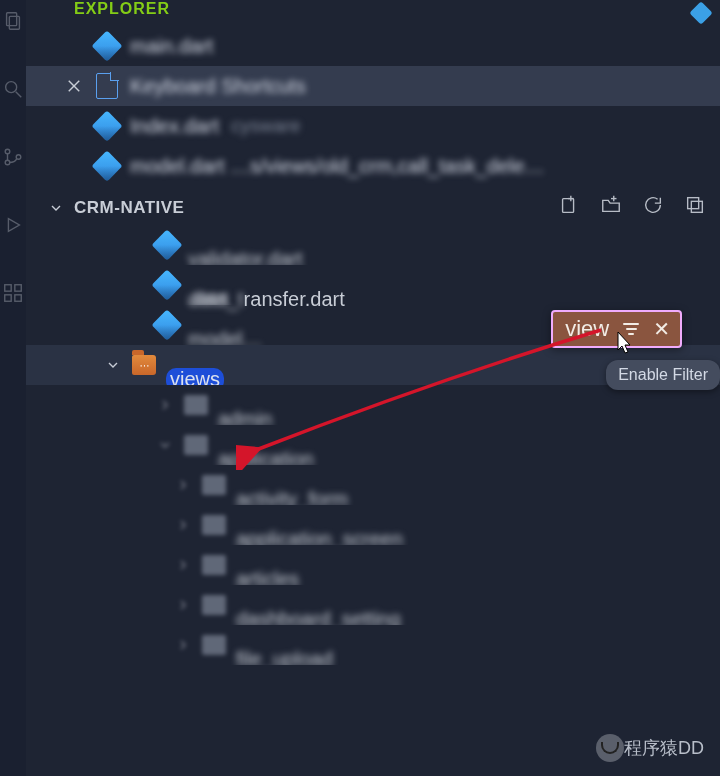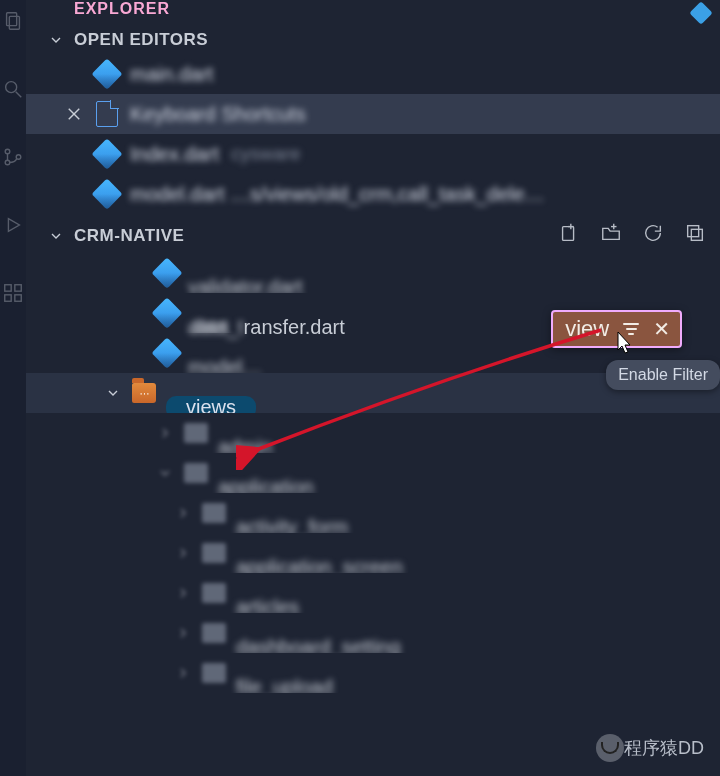--- a/index.html
+++ b/index.html
@@ -3,21 +3,21 @@
   <meta charset="utf-8">
   <style>
     * { margin:0; padding:0; box-sizing:border-box; font-family:-apple-system,BlinkMacSystemFont,'Segoe UI',sans-serif; }
     body { background:#1e2433; color:#c8cdd6; width:720px; height:776px; overflow:hidden; position:relative; }
     .layout { display:flex; height:100%; }
     .activity-bar { width:26px; background:#1a2030; display:flex; flex-direction:column; align-items:center; padding-top:8px; gap:42px; }
     .activity-icon { width:26px; height:26px; display:flex; align-items:center; justify-content:center; opacity:0.35; }
     .activity-icon svg { width:22px; height:22px; stroke:#c8cdd6; fill:none; stroke-width:1.5; }
     .sidebar { flex:1; background:#1e2433; display:flex; flex-direction:column; position:relative; }
     .sidebar-title-row { display:flex; align-items:center; justify-content:space-between; padding:0 14px 8px 48px; }
-    .sidebar-title { font-size:16px; font-weight:600; letter-spacing:1px; color:#f9a8d4; }
+    .sidebar-title { font-size:16px; font-weight:600; letter-spacing:1px; color:#84cc16; }
     .corner-accent { width:22px; height:22px; position:absolute; top:2px; right:8px; }
     .section-header { display:flex; align-items:center; padding:4px 8px 4px 22px; font-size:17px; font-weight:700; letter-spacing:0.5px; color:#c8cdd6; }
     .section-header .chev { margin-right:10px; display:flex; align-items:center; }
     .section-header.proj { justify-content:space-between; padding-right:14px; margin-top:4px; }
     .section-actions { display:flex; gap:20px; }
     .section-actions svg { width:22px; height:22px; stroke:#c8cdd6; fill:none; stroke-width:1.5; opacity:0.9; }
     .editor-list, .tree-list { display:flex; flex-direction:column; }
     .row { display:flex; align-items:center; height:40px; padding-left:70px; padding-right:12px; font-size:20px; gap:12px; white-space:nowrap; overflow:hidden; }
     .row.active { background:#343c4f; }
     .row .close { width:24px; display:flex; align-items:center; justify-content:center; margin-left:-34px; margin-right:-2px; }
@@ -29,21 +29,21 @@
     .file-page-icon::before { content:''; position:absolute; top:-1.8px; right:-1.8px; width:8px; height:8px; background:#343c4f; border-left:1.8px solid #5aa0ef; border-bottom:1.8px solid #5aa0ef; }
     .tree-row { display:flex; align-items:center; height:40px; font-size:20px; gap:10px; white-space:nowrap; overflow:hidden; }
     .tree-row.lvl1 { padding-left:130px; }
     .tree-row.lvl0 { padding-left:78px; }
     .tree-row.lvl2 { padding-left:148px; }
     .tree-row .chev { width:18px; display:flex; align-items:center; justify-content:center; filter:blur(2px); opacity:0.6; }
     .tree-row.highlight { background:#2a3244; }
     .tree-row.highlight .chev { filter:none; opacity:1; }
     .tree-row .flabel { filter:blur(3px); color:#c8cdd6;margin-top:28px; }
     .tree-row .flabel.clear { filter:none; }
-    .tree-row .flabel.hl { filter:none; background:#0c4a6e; padding:0 20px; border-radius:10px; color:#dbe1ee; }
+    .tree-row .flabel.hl { filter:none; background:#1d4ed8; padding:0 4px; border-radius:10px; color:#dbe1ee; }
     .folder-icon { width:24px; height:20px; background:#7d8596; border-radius:2px; flex-shrink:0; position:relative; filter:blur(2px); opacity:0.7; }
     .folder-icon.open-orange { background:linear-gradient(180deg,#e28a3c 0%,#c9672a 100%); filter:none; opacity:1; border-radius:2px 3px 3px 2px; }
     .folder-icon.open-orange::before { content:''; position:absolute; left:0; top:-5px; width:12px; height:5px; background:#c9672a; border-radius:2px 2px 0 0; }
     .folder-icon.open-orange::after { content:'⋯'; position:absolute; inset:0; display:flex; align-items:center; justify-content:center; color:#fff; font-size:10px; letter-spacing:-1px; }
     .filter-chip { position:absolute; right:38px; top:310px; background:#8a553f; color:#f2ece5; padding:4px 10px 4px 12px; border-radius:4px; border:2px solid #f0abfc; display:flex; align-items:center; gap:14px; font-size:22px; box-shadow:0 2px 8px rgba(0,0,0,0.4); }
     .filter-chip .ficon { display:flex; flex-direction:column; gap:3px; align-items:center; }
     .filter-chip .ficon span { height:2px; background:#f2ece5; display:block; border-radius:1px; }
     .filter-chip .close-x { font-size:20px; color:#f2ece5; font-weight:300; }
     .cursor { position:absolute; right:86px; top:330px; width:24px; height:28px; pointer-events:none; }
     .tooltip { position:absolute; right:0; top:360px; background:#444c5e; color:#d3d9e5; font-size:16px; padding:6px 12px; border-radius:12px; box-shadow:0 2px 6px rgba(0,0,0,0.4); }
@@ -95,28 +95,20 @@
   </div>
 
   <div class="sidebar">
     <div class="sidebar-title-row">
       <span class="sidebar-title">EXPLORER</span>
     </div>
     <svg class="corner-accent" viewBox="0 0 24 24">
         <rect x="3" y="3" width="18" height="18" rx="3" transform="rotate(45 12 12)" fill="#3ba0e6"></rect>
       </svg>
 
-    <div class="section-header">
-      <span class="chev">
-          <svg viewBox="0 0 24 24">
-            <polyline points="6,9 12,15 18,9"></polyline>
-          </svg>
-        </span>
-      <span>OPEN EDITORS</span>
-    </div>
 
     <div class="editor-list">
       <div class="row">
         <span class="dart-icon"></span>
         <span class="label">main.dart</span>
       </div>
       <div class="row active">
         <span class="close">
             <svg class="x-svg" viewBox="0 0 24 24">
               <line x1="5" y1="5" x2="19" y2="19"></line>

